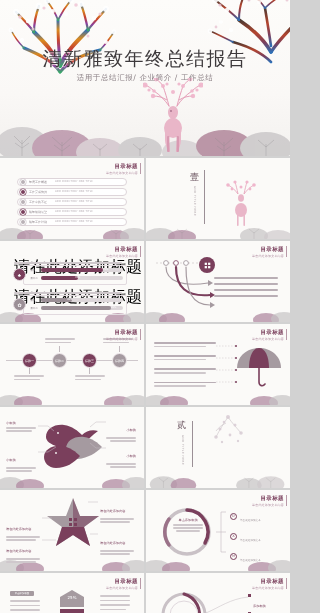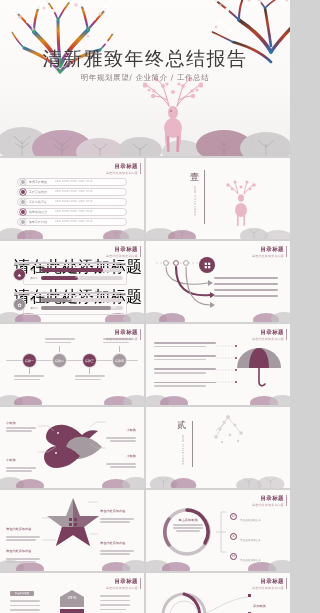--- a/index.html
+++ b/index.html
@@ -210,21 +210,21 @@
       </g>
       <g fill="#e8c3d2" opacity=".8">
         <circle cx="19" cy="11" r="1.6"></circle>
           <circle cx="48" cy="6" r="1.5"></circle>
           <circle cx="86" cy="6" r="1.5"></circle>
         <circle cx="15" cy="33" r="1.4"></circle>
       </g>
     </svg>
 
     <div class="hero-title">清新雅致年终总结报告</div>
-    <div class="hero-sub">明年规划展望/ 企业简介 / 工作总结</div>
+    <div class="hero-sub">适用于总结汇报/ 企业简介 / 工作总结</div>
 
     <svg class="deer" viewBox="0 0 60 76">
       <g stroke="#e59fb8" fill="none" stroke-width="1" stroke-linecap="round">
         <path d="M26 28 C22 22 17 17 11 13"></path>
           <path d="M26 28 C24 20 22 14 20 8"></path>
         <path d="M34 28 C38 22 43 17 49 13"></path>
           <path d="M34 28 C36 20 38 14 40 8"></path>
         <path d="M11 13 C8 10 5 8 2 7"></path>
           <path d="M20 8 C18 5 16 3 13 1"></path>
         <path d="M49 13 C52 10 55 8 58 7"></path>

